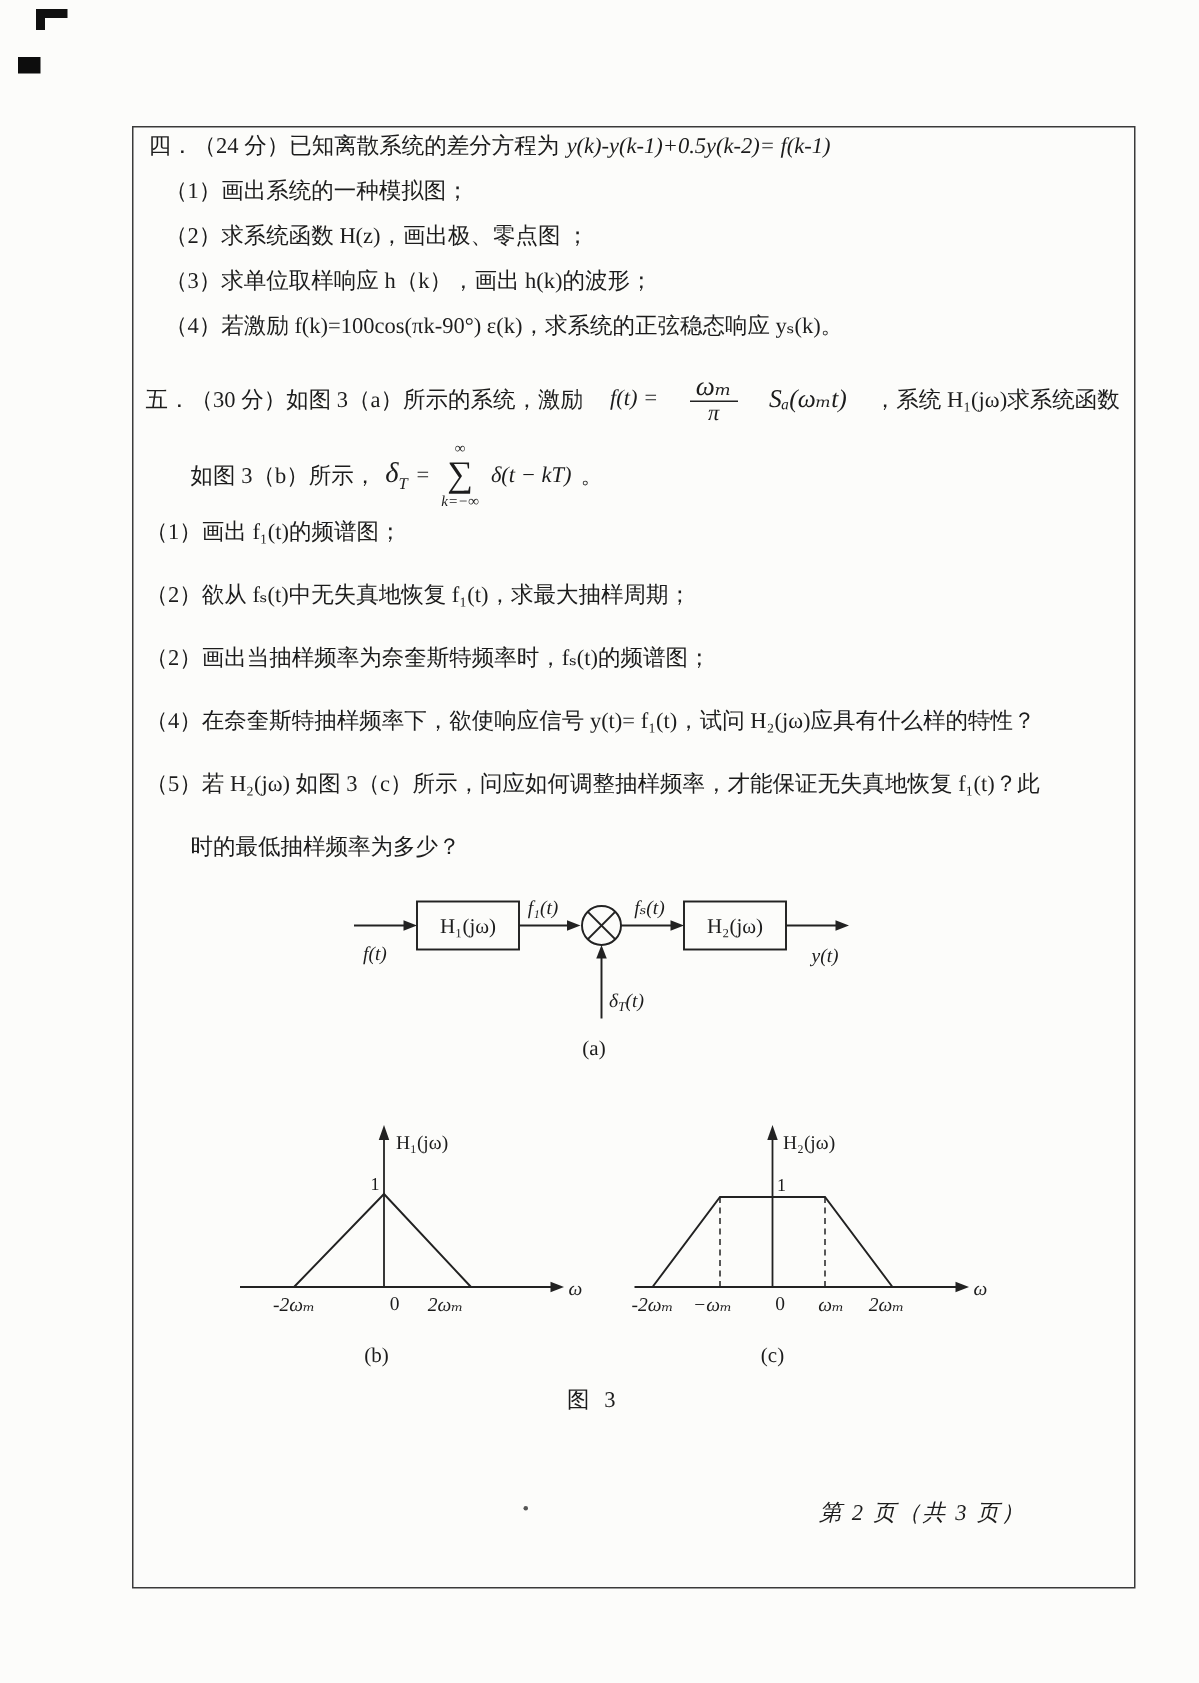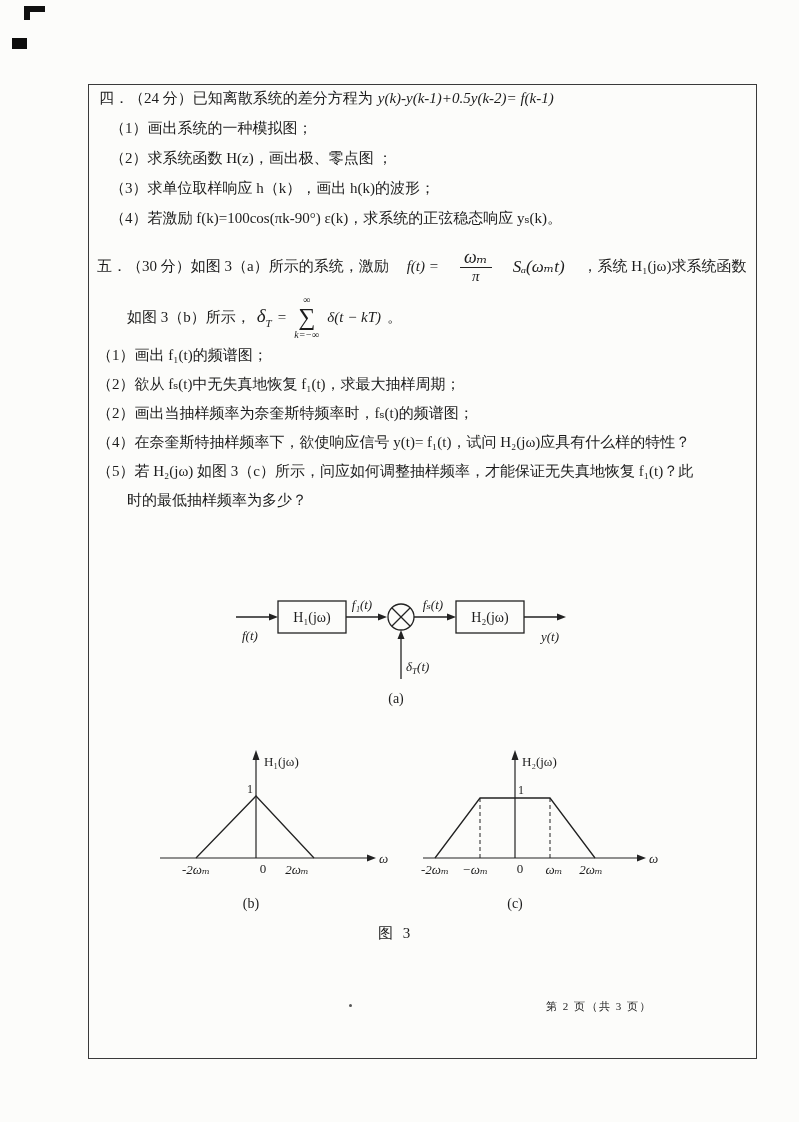--- a/index.html
+++ b/index.html
@@ -15,21 +15,21 @@
   .speck{position:absolute;left:349px;top:1004px;width:3px;height:3px;border-radius:50%;background:#555;}
 
   .q4{position:absolute;left:99px;top:88px;width:652px;font-size:15px;line-height:20px;}
   .q4-intro{display:flex;gap:5px;white-space:nowrap;}
   .q4 .item{margin-left:11px;margin-top:10px;}
   .eq{font-style:italic;}
 
   .q5{position:absolute;left:97px;top:243px;width:656px;font-size:15px;}
   .q5-intro{display:flex;align-items:center;white-space:nowrap;height:46px;gap:18px;}
   .q5-line2{display:flex;align-items:center;white-space:nowrap;height:56px;margin-left:30px;gap:6px;}
-  .q5 .item{margin-top:8px;line-height:21px;}
+  .q5 .item{margin-top:21px;line-height:21px;}
   .q5 .item-first{margin-top:0;}
   .q5 .item-cont{margin-left:30px;}
   .math{font-style:italic;}
   .math-big{font-style:italic;font-size:19px;}
   .math-big sub{font-size:11px;font-style:italic;}
   .frac{display:inline-flex;flex-direction:column;align-items:center;margin:0 3px;font-style:italic;}
   .frac .num{font-size:18px;line-height:19px;border-bottom:1.2px solid #222;padding:0 4px;}
   .frac .den{font-size:15px;line-height:17px;}
   .sum{display:inline-flex;flex-direction:column;align-items:center;margin:0 2px;line-height:1;}
   .sum .sum-top{font-size:10px;line-height:10px;}
@@ -40,21 +40,21 @@
   .diag-a{position:absolute;left:236px;top:583px;}
   .graph-b{position:absolute;left:146px;top:746px;}
   .graph-c{position:absolute;left:416px;top:746px;}
   svg text{font-family:"Liberation Serif","DejaVu Serif",serif;fill:#1c1c1c;}
   .svg-lab{font-size:13px;}
   .svg-lab-i{font-size:13px;font-style:italic;}
   .svg-blk{font-size:14px;}
   .svg-cap{font-size:14px;}
 
   .fig-caption{position:absolute;left:378px;top:924px;font-size:15px;letter-spacing:3px;}
-  .footer{position:absolute;left:546px;top:999px;font-size:11px;letter-spacing:1.5px;}
+  .footer{position:absolute;left:546px;top:999px;font-size:15px;letter-spacing:1.5px;font-style:italic;}
 </style>
 </head>
 <body>
 
 <div class="page-border"></div>
 <div class="mark-a1"></div>
 <div class="mark-a2"></div>
 <div class="mark-b"></div>
 <div class="speck"></div>
 

